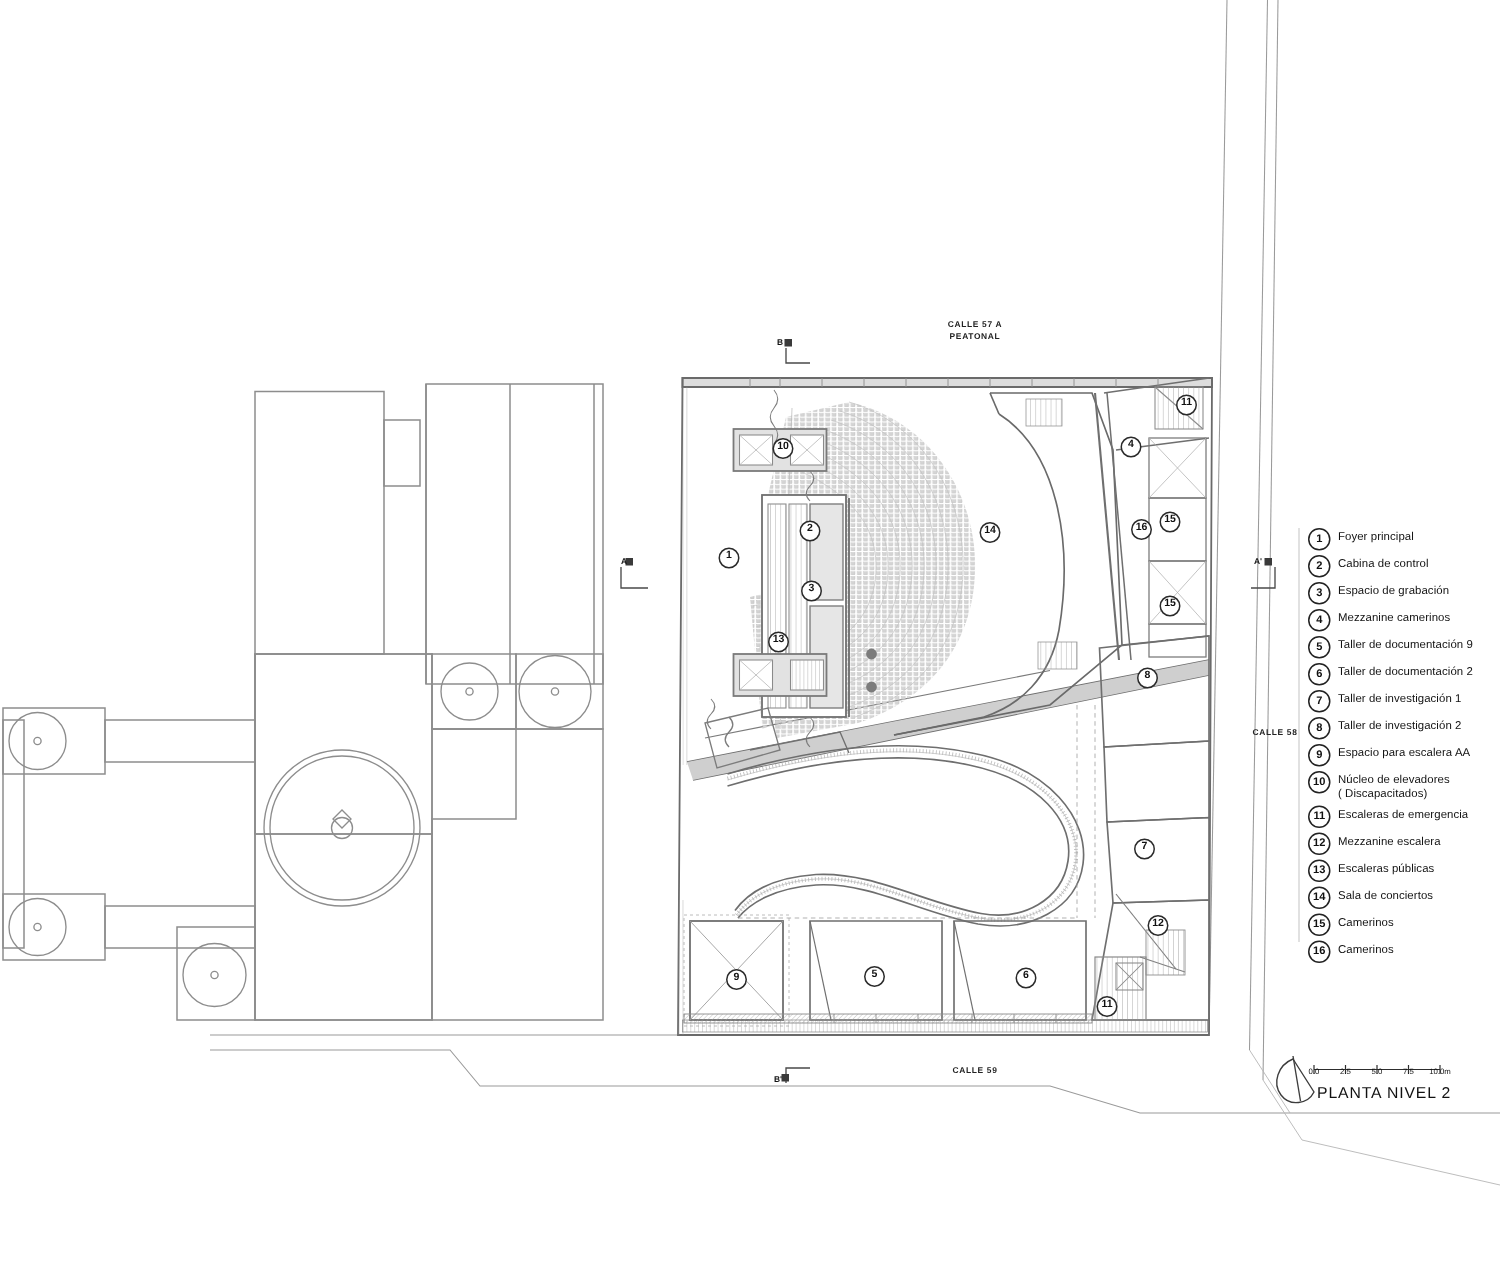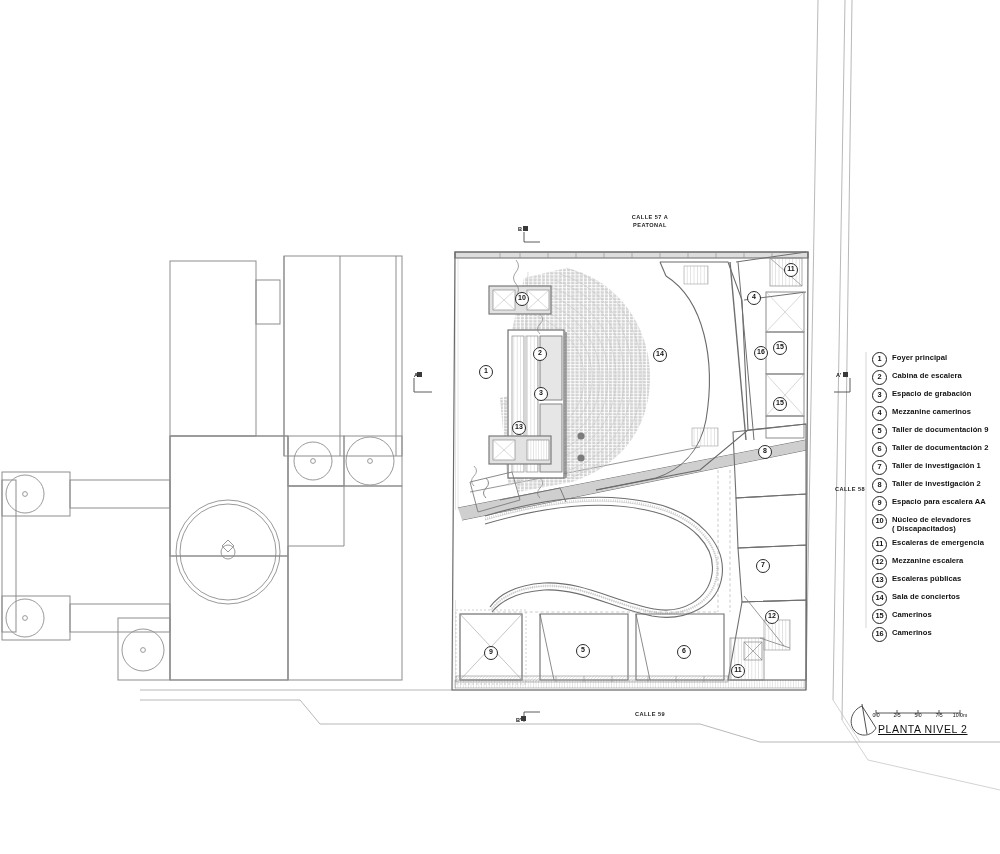--- a/index.html
+++ b/index.html
@@ -8,28 +8,28 @@
   #sheet{position:relative;width:1000px;height:854px;background:#fff;}
   svg.layer{position:absolute;left:0;top:0;width:1000px;height:854px;}
 
   
   #legend{position:absolute;left:872px;top:352px;width:126px;}
   .leg-row{display:flex;align-items:flex-start;margin-bottom:3.0px;}
   .leg-num{flex:0 0 auto;width:13px;height:13px;border:1px solid #222;
            border-radius:50%;font-size:7.4px;line-height:11px;text-align:center;
            margin-right:5px;color:#111;background:#fff;font-weight:600;}
   .leg-txt{font-size:7.6px;line-height:9.4px;color:#111;padding-top:1px;letter-spacing:.05px;}
-  .leg-txt span{display:block;font-weight:bold;}
+  .leg-txt span{display:block;}
 
   
   #scalebox{position:absolute;left:848px;top:700px;width:150px;}
   #scale-ticks{position:absolute;left:24px;top:4px;width:92px;height:16px;}
   .tk{position:absolute;top:8px;font-size:5.2px;color:#111;transform:translateX(-50%);}
   #plan-title{position:absolute;left:30px;top:23px;font-size:10.5px;
-              letter-spacing:.6px;color:#111;font-weight:400;text-decoration:underline;}
+              letter-spacing:.6px;color:#111;font-weight:400;}
 
   
   .street{position:absolute;font-size:5.6px;letter-spacing:.45px;color:#222;
           text-align:center;font-weight:600;}
   #st-57{left:600px;top:214px;width:100px;line-height:7.5px;}
   #st-58{left:820px;top:486px;width:60px;}
   #st-59{left:600px;top:711px;width:100px;}
 
   
   .secmark{position:absolute;font-size:5.6px;color:#111;font-weight:600;}
@@ -431,21 +431,21 @@
   <div id="legend">
       <div class="leg-row">
         <div class="leg-num">1</div>
         <div class="leg-txt">
           <span>Foyer principal</span>
         </div>
       </div>
       <div class="leg-row">
         <div class="leg-num">2</div>
         <div class="leg-txt">
-          <span>Cabina de escalera</span>
+          <span>Cabina de control</span>
         </div>
       </div>
       <div class="leg-row">
         <div class="leg-num">3</div>
         <div class="leg-txt">
           <span>Espacio de grabación</span>
         </div>
       </div>
       <div class="leg-row">
         <div class="leg-num">4</div>

